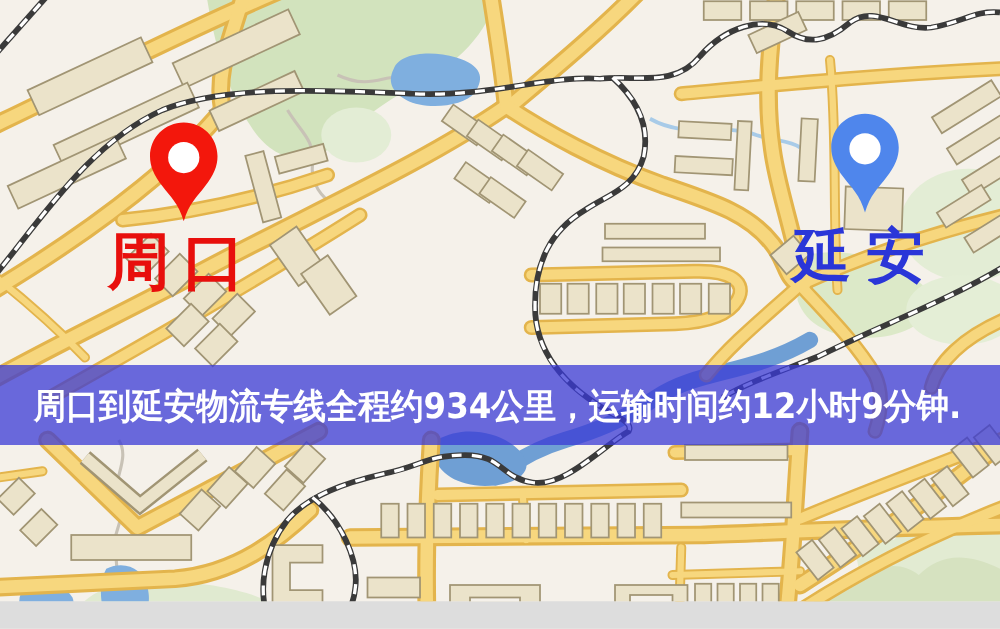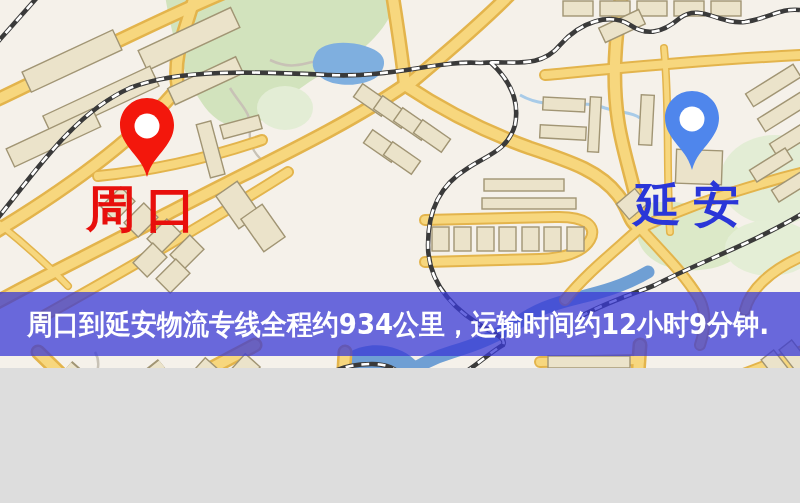--- a/index.html
+++ b/index.html
@@ -1,17 +1,17 @@
 <!DOCTYPE html>
 <html><head>
 <meta charset="utf-8">
 <style>
   html,body{margin:0;padding:0;background:#ddd;}
   .stage{
-    position:relative;width:800px;height:368px;overflow:hidden;
+    position:relative;width:800px;height:481px;overflow:hidden;
     font-family:"DejaVu Sans",sans-serif;
   }
   svg{display:block}
   text{font-family:"DejaVu Sans",sans-serif;}
 </style>
 </head>
 <body>
 
 <div class="stage">
 <svg width="800" height="503" viewBox="0 0 800 503" xmlns="http://www.w3.org/2000/svg">

